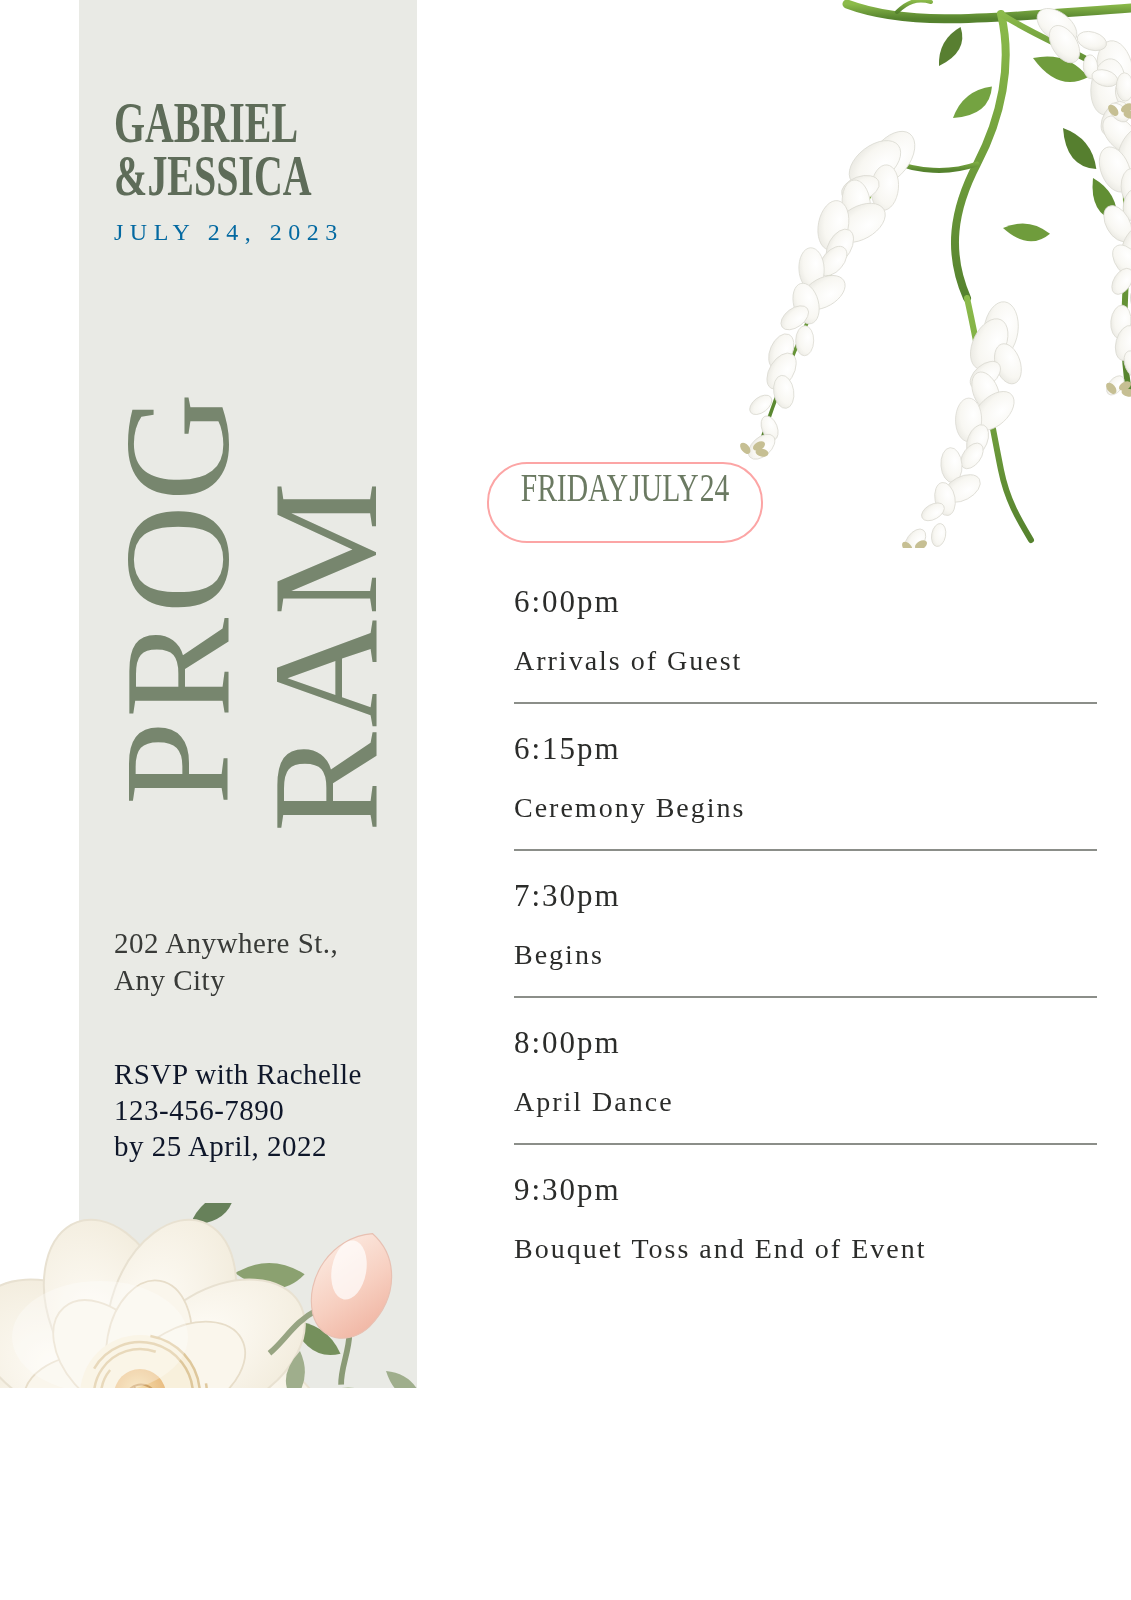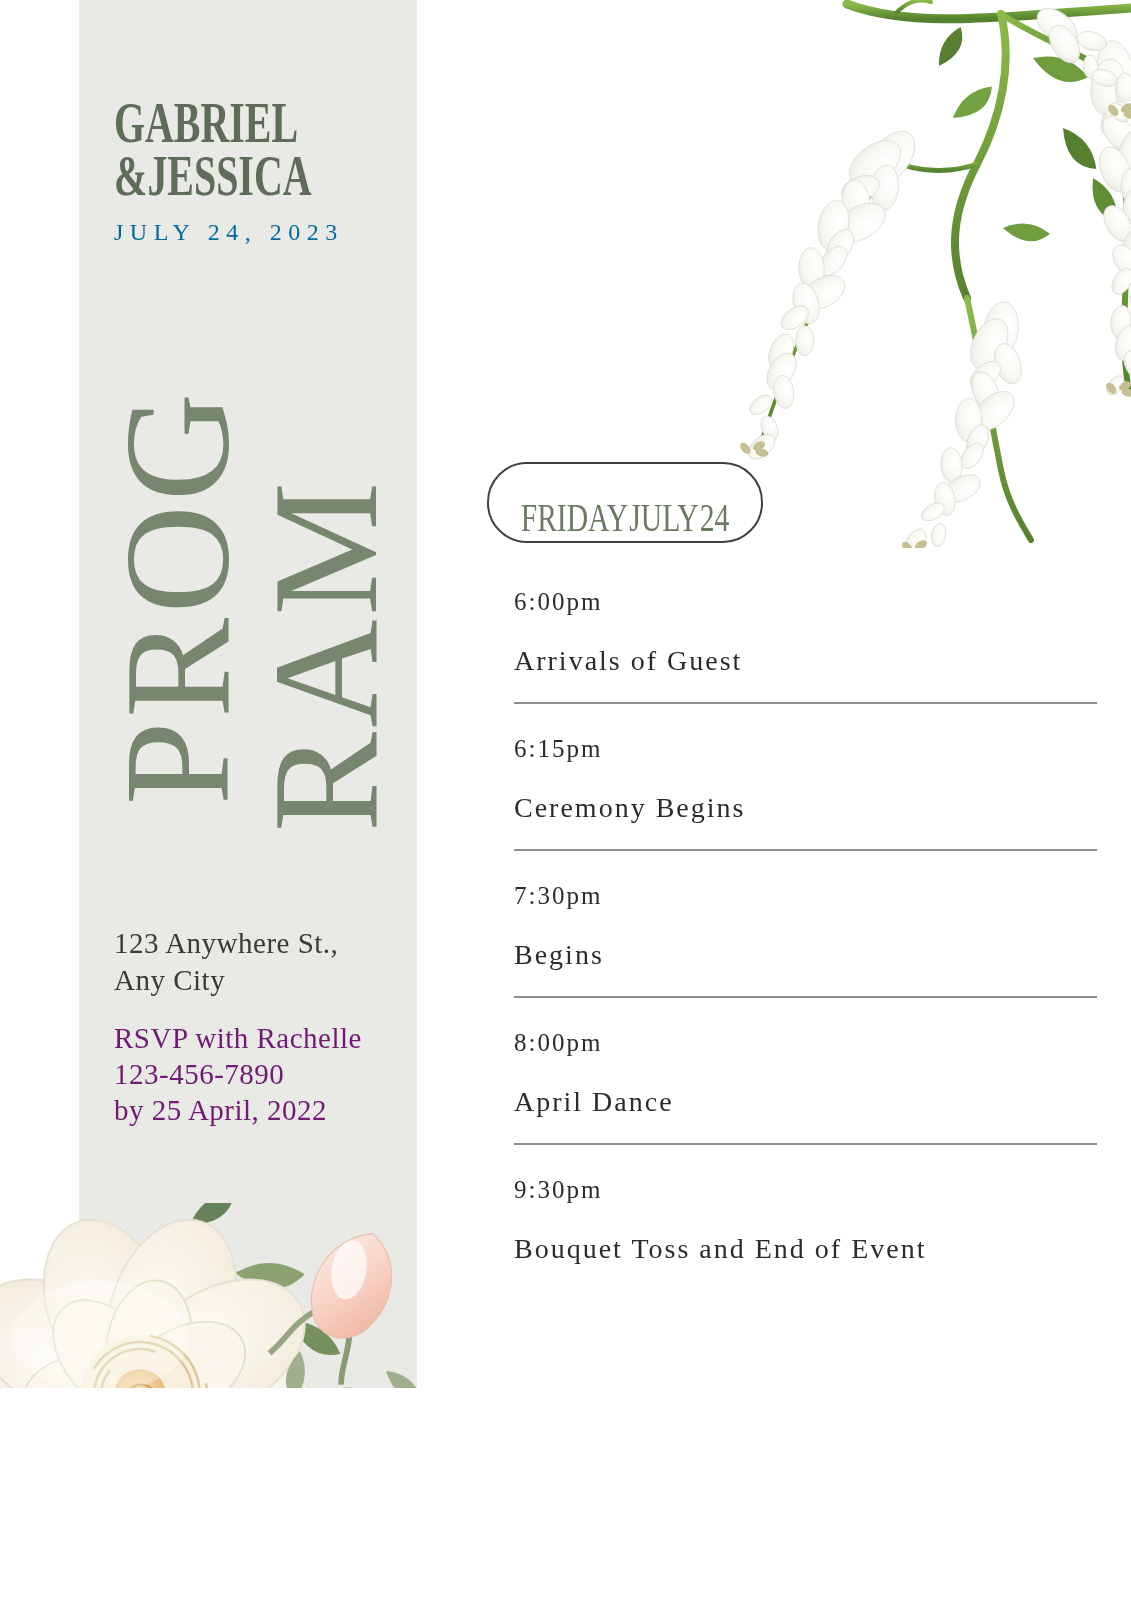--- a/index.html
+++ b/index.html
@@ -15,31 +15,31 @@
 
   
   .vert{position:absolute;display:flex;align-items:center;justify-content:center;
         color:#77866e;font-size:150px;letter-spacing:4px;line-height:1;
         transform:rotate(-90deg);white-space:nowrap;}
   .vert-prog{left:-58px;top:514px;width:470px;height:166px;}
   .vert-ram{left:125px;top:572px;width:400px;height:166px;}
 
   
   .address{position:absolute;left:114px;top:925px;color:#393b38;font-size:29px;line-height:37px;letter-spacing:0.5px;}
-  .rsvp{position:absolute;left:114px;top:1020px;color:#701a75;font-size:29px;line-height:36px;letter-spacing:0.5px;}
+  .rsvp{position:absolute;left:114px;top:1056px;color:#0f172a;font-size:29px;line-height:36px;letter-spacing:0.5px;}
 
   
   .badge{position:absolute;left:487px;top:462px;width:272px;height:77px;
-         border:2px solid #404040;border-radius:40px;
-         display:flex;align-items:flex-end;justify-content:center;}
+         border:2px solid #fca5a5;border-radius:40px;
+         display:flex;align-items:flex-start;justify-content:center;}
   .badge span{color:#6b7a62;font-size:40px;letter-spacing:0;word-spacing:-7px;
          transform:scaleX(0.74);white-space:nowrap;}
   .schedule{position:absolute;left:514px;top:583px;width:583px;}
   .item{color:#2b2c2a;}
-  .item .time{font-size:25px;letter-spacing:2px;line-height:38px;}
+  .item .time{font-size:31px;letter-spacing:2px;line-height:38px;}
   .item .title{margin-top:22px;font-size:28px;letter-spacing:2px;line-height:36px;}
   .item:not(:last-child)::after{content:"";display:block;height:2px;background:#8b8e89;
          margin-top:23px;margin-bottom:0;}
   .item:not(:last-child){margin-bottom:26px;}
 
   svg.deco{position:absolute;display:block;}
   #wisteria-svg{right:0;top:0;}
   #rose-svg{left:0;top:1203px;}
 </style>
 </head>
@@ -53,21 +53,21 @@
     <div>GABRIEL</div>
     <div>&amp; JESSICA</div>
   </div>
 
   <div class="date">JULY 24, 2023</div>
 
   <div class="vert vert-prog">PROG</div>
   <div class="vert vert-ram">RAM</div>
 
   <div class="address">
-    <div>123 Anywhere St.,</div>
+    <div>202 Anywhere St.,</div>
     <div>Any City</div>
   </div>
 
   <div class="rsvp">
     <div>RSVP with Rachelle</div>
     <div>123-456-7890</div>
     <div>by 25 April, 2022</div>
   </div>
 
   <div class="badge">

